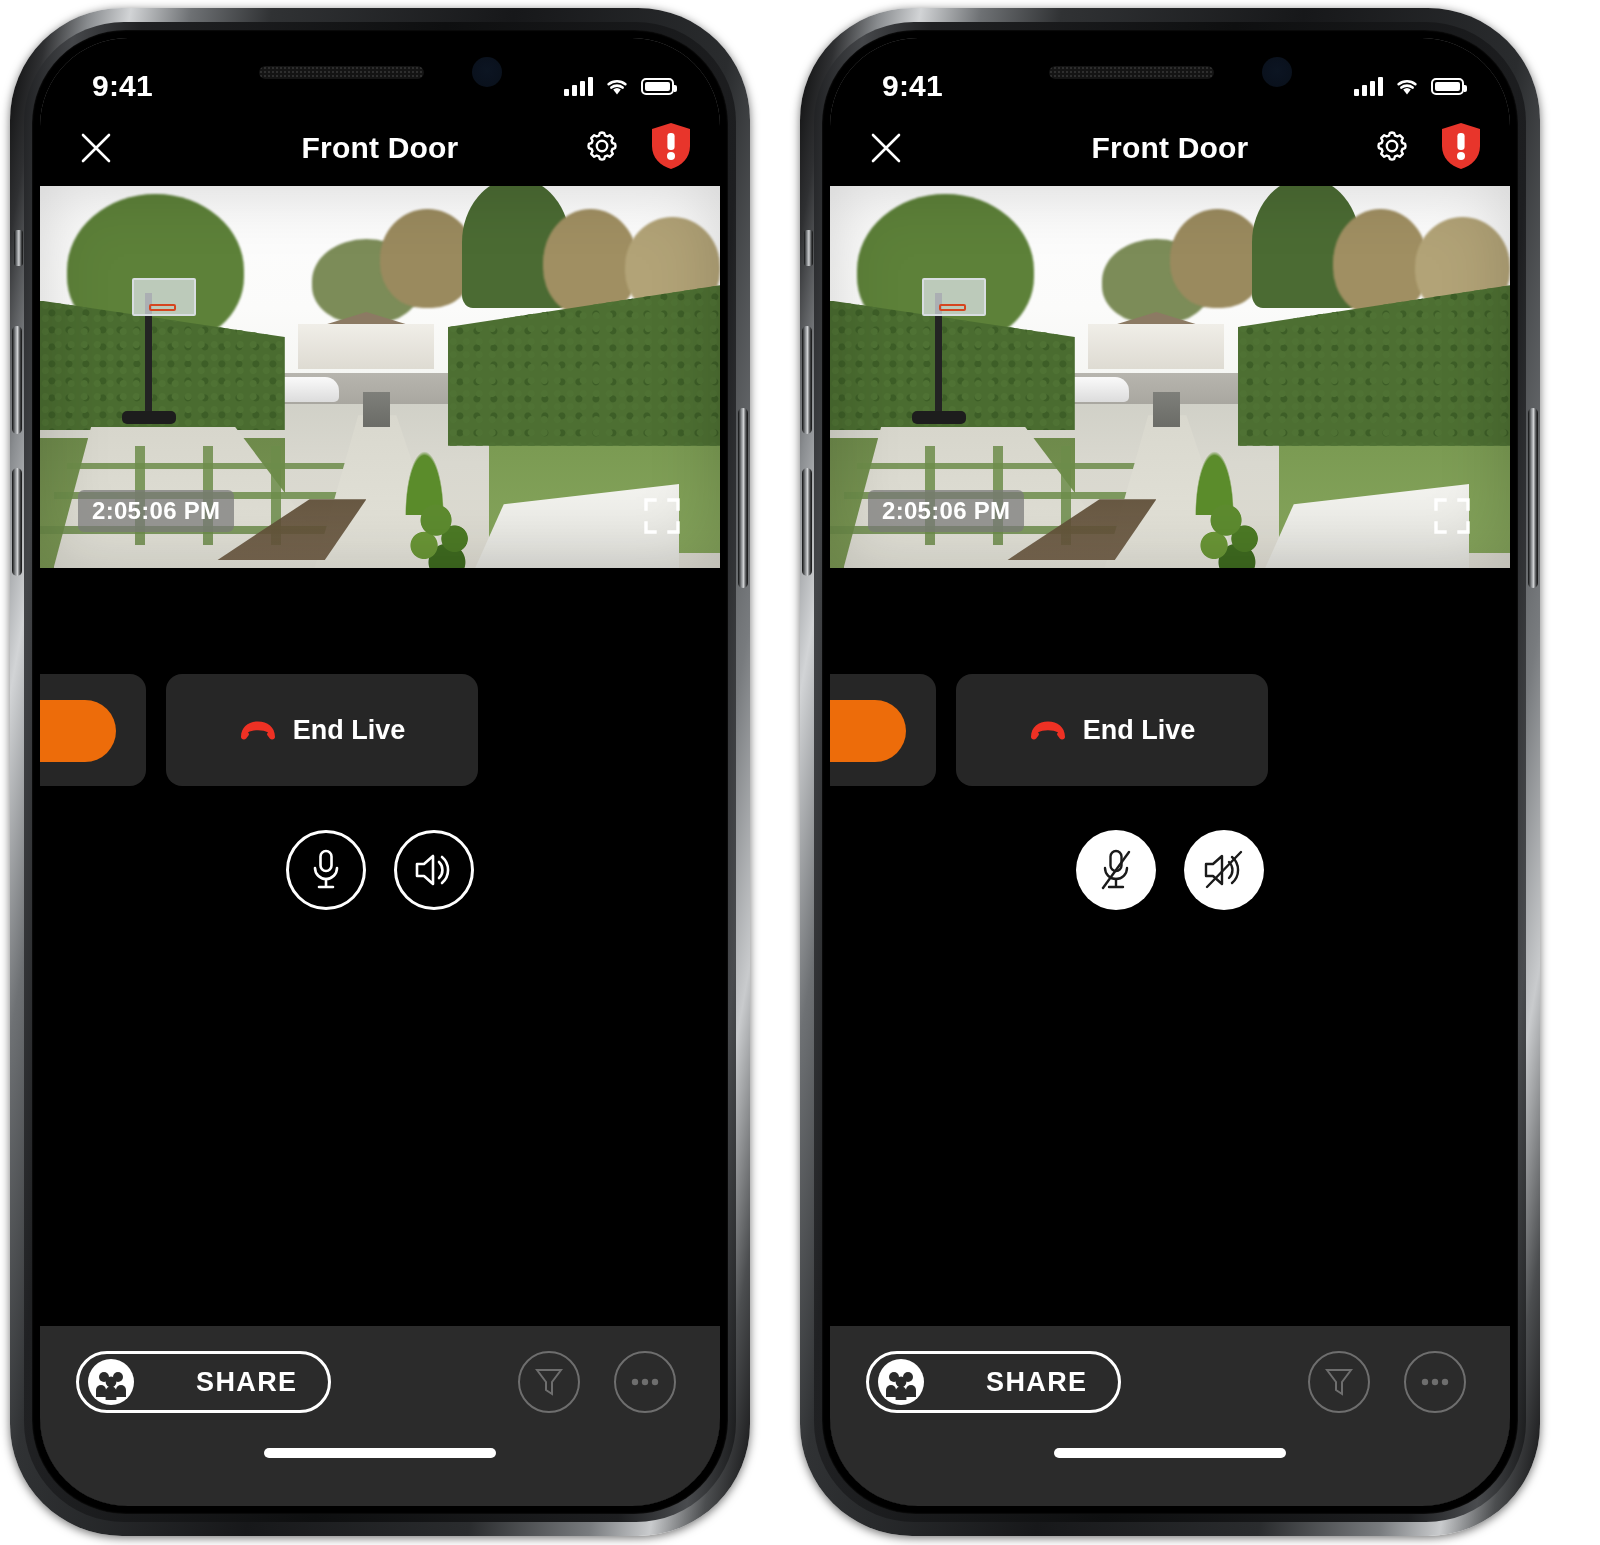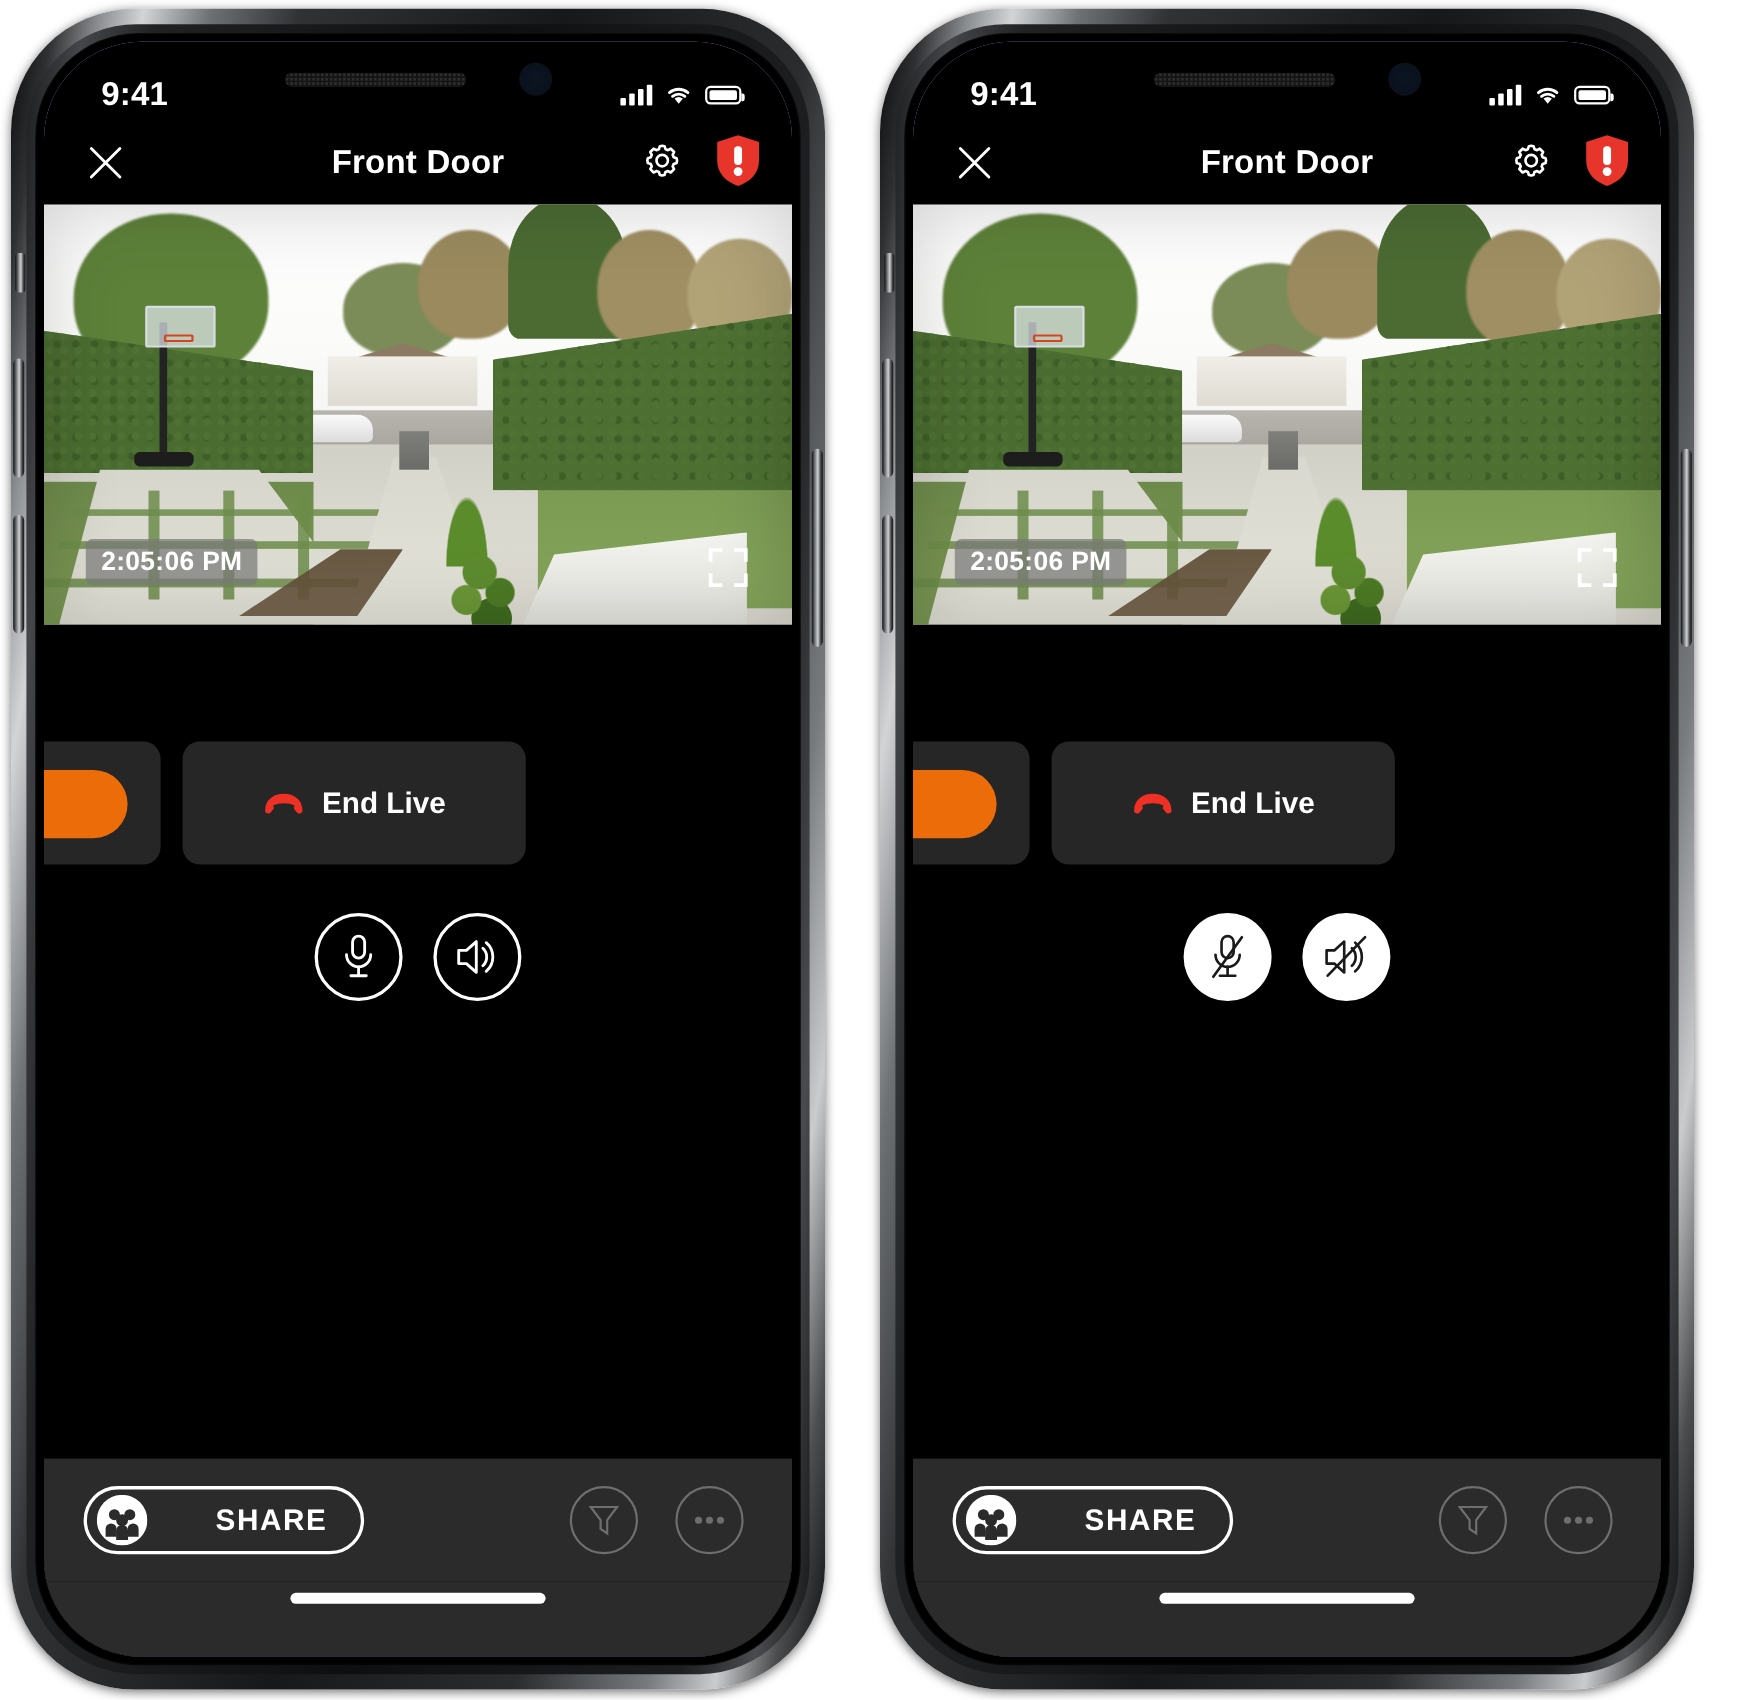--- a/index.html
+++ b/index.html
@@ -30,21 +30,21 @@
     background: linear-gradient(95deg,#1b1c1e 0%,#444649 6%,#202123 14%,#0e0f10 50%,
                 #1d1e20 86%,#494b4e 94%,#151617 100%);
   }
   .frame-lip {
     position: absolute; left: 22px; top: 22px; right: 22px; bottom: 22px;
     border-radius: 94px; background: #000;
     box-shadow: inset 0 0 2px rgba(255,255,255,.14);
   }
   .screen {
     position: absolute; left: 30px; top: 30px; right: 30px; bottom: 30px;
-    border-radius: 88px; background:#c4b5fd; overflow: hidden; text-decoration: underline;
+    border-radius: 88px; background:#737373; overflow: hidden; text-decoration: underline;
   }
 
   
   .btn-side { position: absolute; background: linear-gradient(90deg,#0e0f10,#8d9093 35%,#cfd1d3 55%,#46484a 80%,#111); }
   .btn-mute { left: 4px; top: 222px; width: 9px; height: 36px; border-radius: 3px; }
   .btn-volup{ left: 2px; top: 318px; width: 10px; height: 108px; border-radius: 5px; }
   .btn-voldn{ left: 2px; top: 460px; width: 10px; height: 108px; border-radius: 5px; }
   .btn-power{ right: 2px; top: 400px; width: 10px; height: 180px; border-radius: 5px; }
 
   

